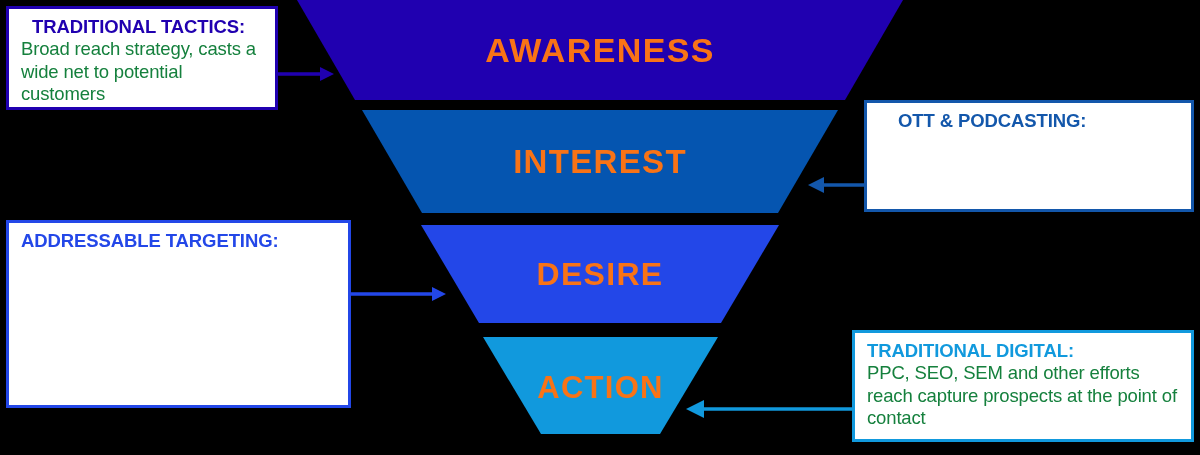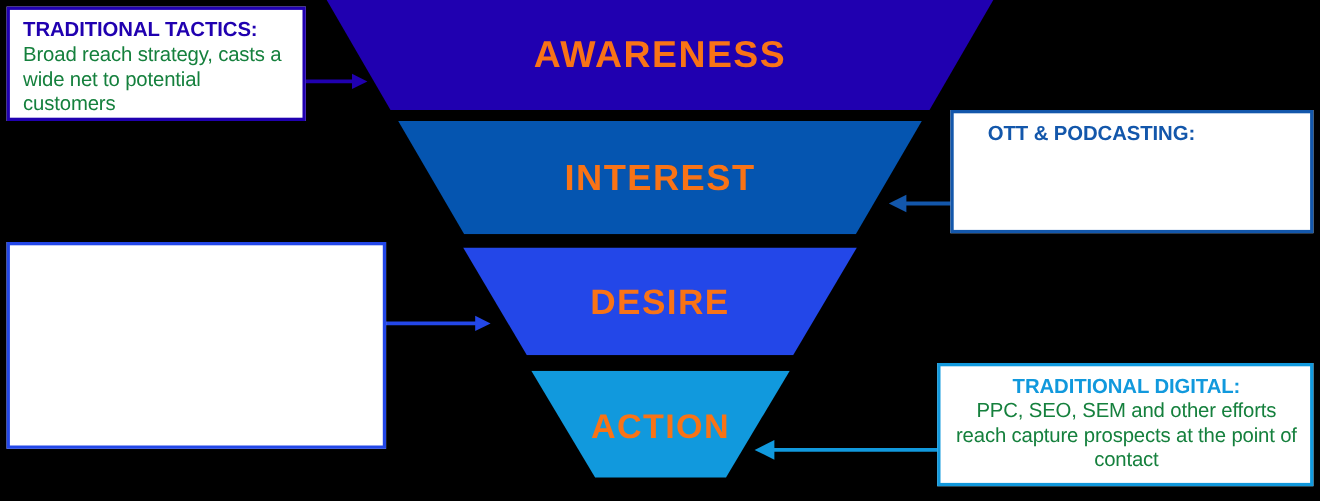--- a/index.html
+++ b/index.html
@@ -94,21 +94,20 @@
     border: 3px solid #1357ab;
     padding-left: 31px;
   }
   #callout-addressable-targeting {
     left: 6px; top: 220px; width: 345px; height: 188px;
     border: 3px solid #2347e8;
   }
   #callout-traditional-digital {
     left: 852px; top: 330px; width: 342px; height: 112px;
     border: 3px solid #1199dd;
-    text-align: center;
   }
 
   
   .connector {
     position: absolute;
     z-index: 4;
   }
 </style>
 </head>
 <body>
@@ -160,29 +159,30 @@
     <line x1="0" y1="12" x2="86" y2="12" stroke="#2347e8" stroke-width="3.5"></line>
     <polygon points="84,5 98,12 84,19" fill="#2347e8"></polygon>
   </svg>
 
   <svg class="connector" style="left:684px; top:396px; width:172px; height:26px;" viewBox="0 0 172 26">
     <line x1="18" y1="13" x2="172" y2="13" stroke="#1199dd" stroke-width="3.5"></line>
     <polygon points="20,4 20,22 2,13" fill="#1199dd"></polygon>
   </svg>
 
   <div class="callout" id="callout-traditional-tactics">
-    <div class="callout-title" style="color:#2000b0;">TRADITIONAL TACTICS:</div>
+    <div class="callout-title" style="color:#2000b0;margin-left:11px;">TRADITIONAL TACTICS:</div>
     <div class="callout-body">Broad reach strategy, casts a wide net to potential customers</div>
   </div>
 
   <div class="callout" id="callout-ott-podcasting">
     <div class="callout-title" style="color:#1357ab;">OTT &amp; PODCASTING:</div>
   </div>
 
   <div class="callout" id="callout-addressable-targeting">
+    <div class="callout-title" style="color:#2347e8;">ADDRESSABLE TARGETING:</div>
   </div>
 
   <div class="callout" id="callout-traditional-digital">
     <div class="callout-title" style="color:#1199dd;">TRADITIONAL DIGITAL:</div>
     <div class="callout-body">PPC, SEO, SEM and other efforts reach capture prospects at the point of contact</div>
   </div>
 
 </div>
 
 </body></html>

